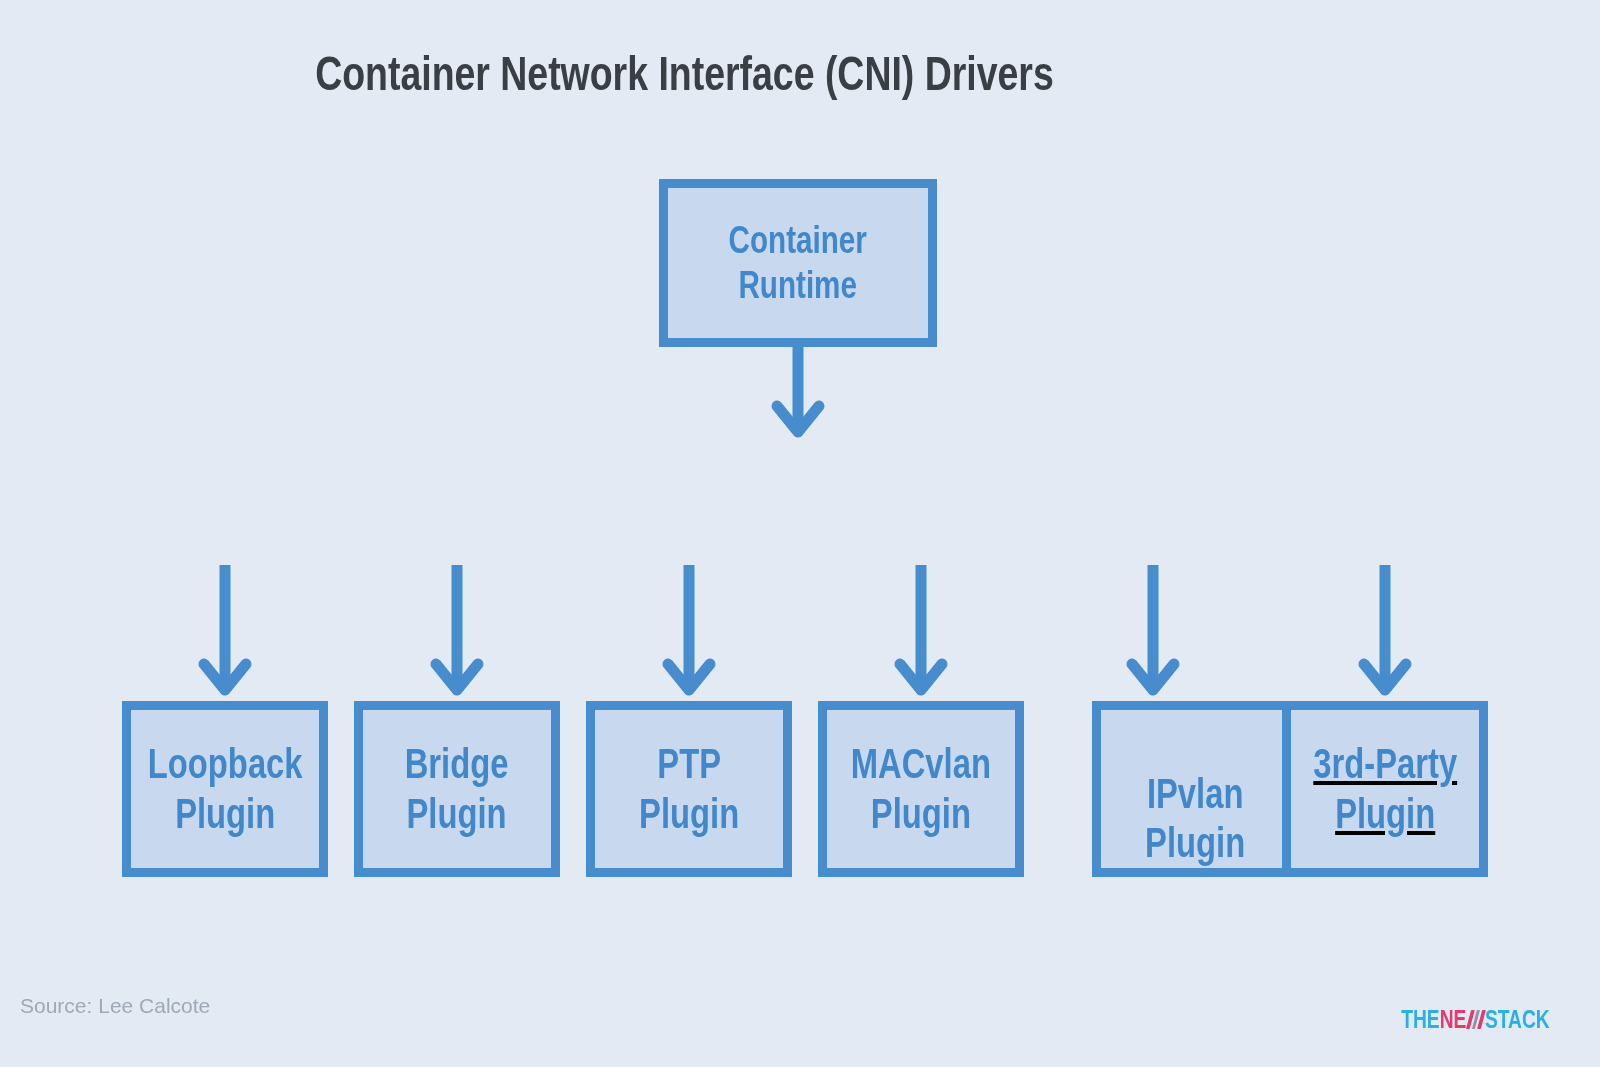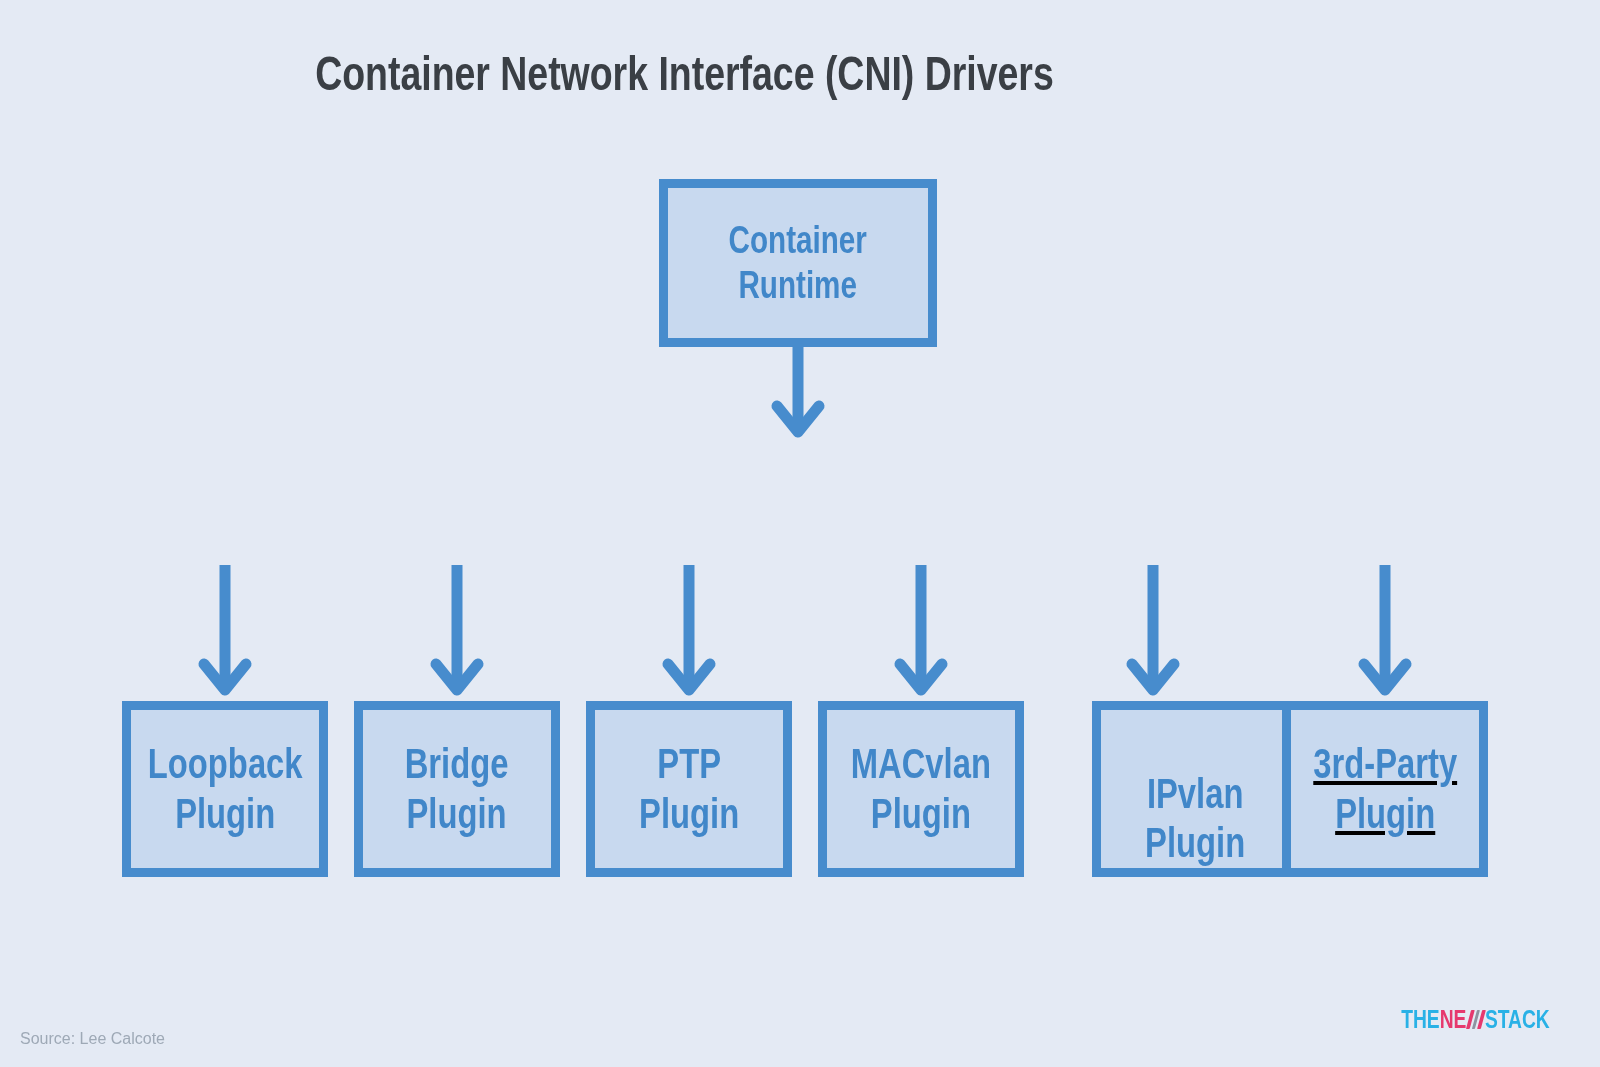--- a/index.html
+++ b/index.html
@@ -57,22 +57,22 @@
   .plugin-node .node-label{font-size:42px;}
 
   svg.arrow{position:absolute;overflow:visible;}
   svg.arrow .stroke{
     fill:none;stroke:var(--blue);stroke-width:11;
     stroke-linecap:round;stroke-linejoin:round;
   }
   svg.arrow .stem{stroke-linecap:butt;}
 
   .footer-source{
-    position:absolute;left:20px;top:1030px;
-    font-size:16px;color:var(--source);
+    position:absolute;left:20px;top:994px;
+    font-size:21px;color:var(--source);
   }
 
   .logo{
     position:absolute;right:50px;top:1004px;
     font-size:26px;font-weight:bold;letter-spacing:0;
     transform:scaleX(0.74);transform-origin:right center;
     display:flex;align-items:center;
   }
   .logo-cyan{color:var(--cyan);}
   .logo-pink{color:var(--pink);}

